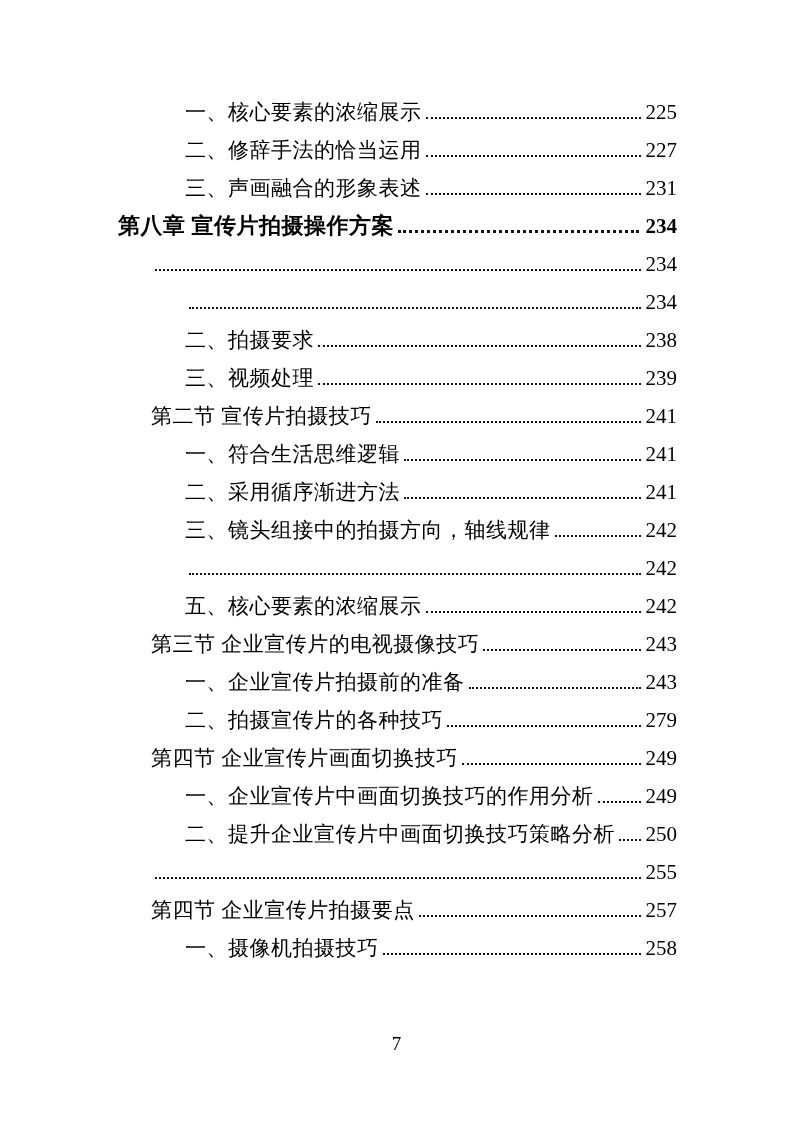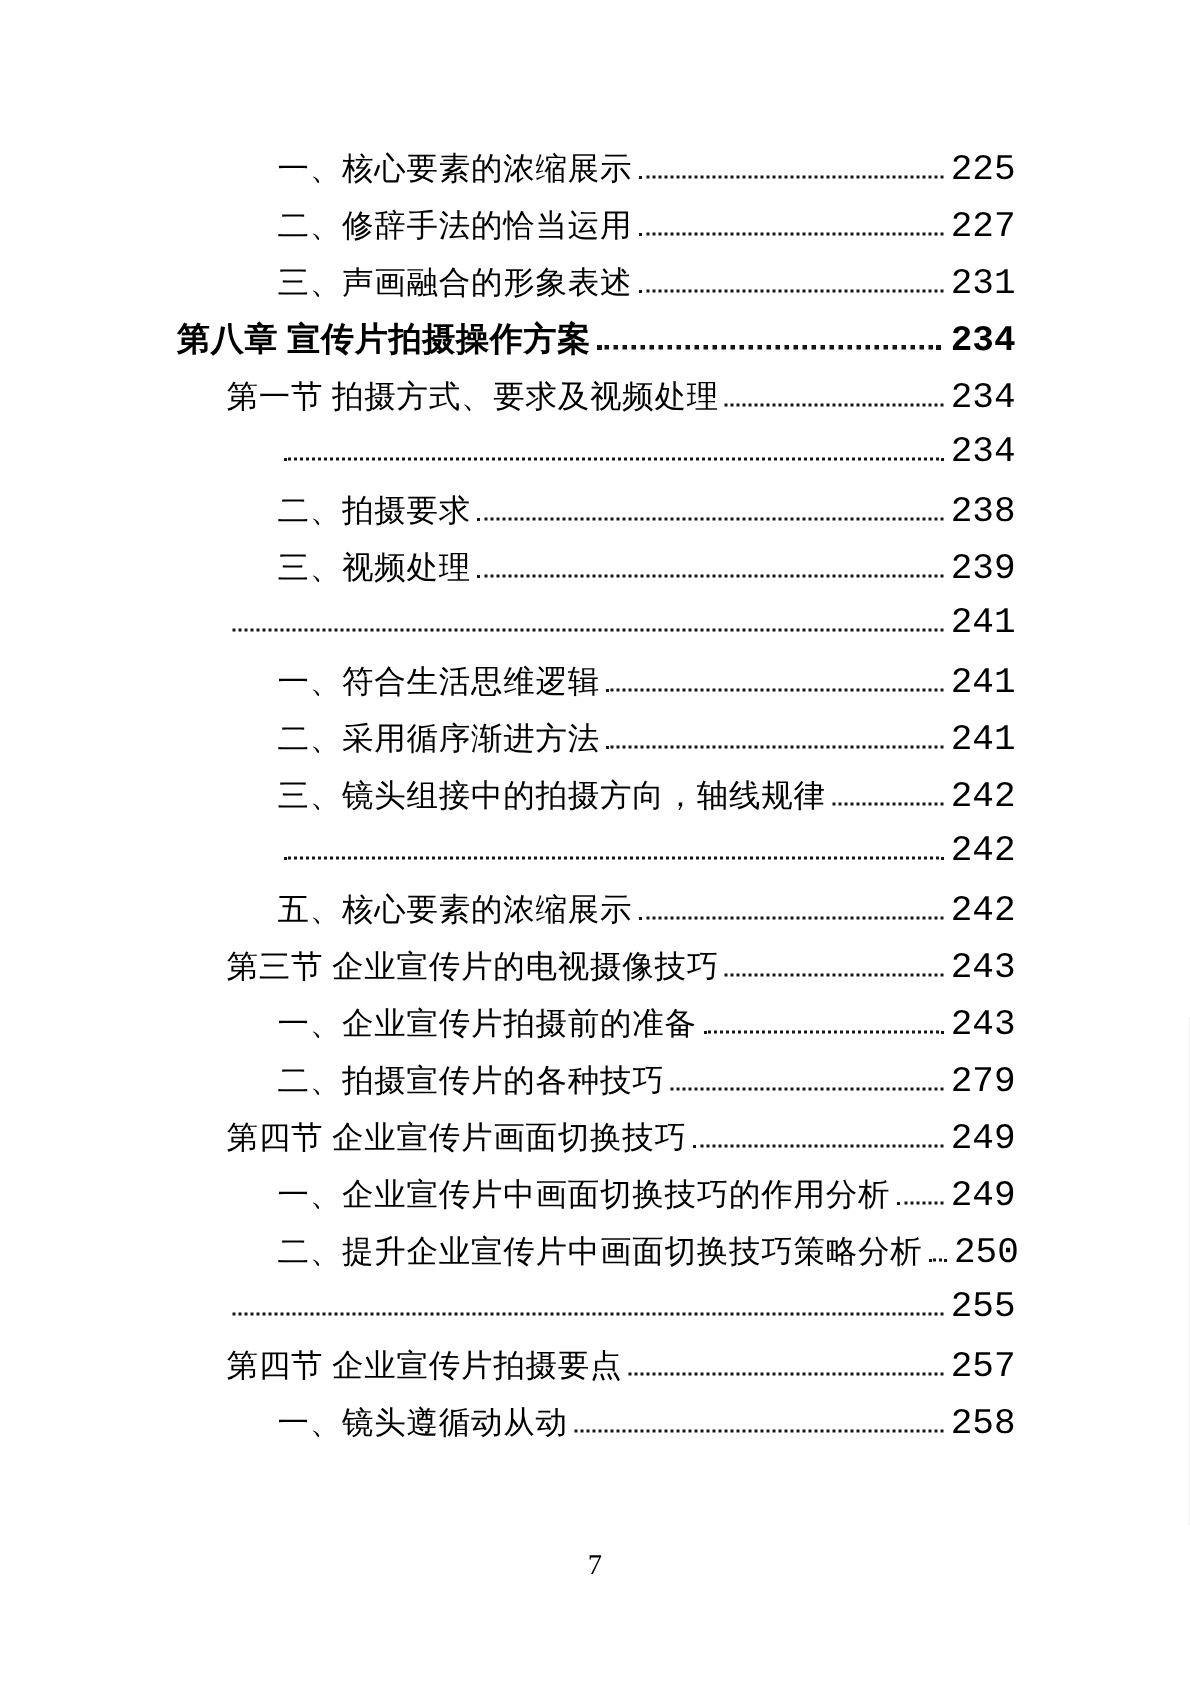--- a/index.html
+++ b/index.html
@@ -48,22 +48,22 @@
     min-width: 12px;
     border-bottom: 2px dotted #151515;
     margin: 0 5px 0 4px;
   }
   .level-chapter .leader {
     border-bottom-width: 3px;
     margin-right: 7px;
   }
   .toc-page {
     flex: 0 0 auto;
-    font-family: Liberation Mono, monospace;
-    font-size: 24px;
+    font-family: Liberation Serif, serif;
+    font-size: 21px;
   }
   .level-chapter .toc-page { font-weight: bold; }
 
   .footer {
     position: absolute;
     left: 0;
     right: 0;
     bottom: 66px;
     text-align: center;
     font-size: 19px;
@@ -89,39 +89,39 @@
     <span class="toc-text">三、声画融合的形象表述</span>
     <span class="leader"></span>
     <span class="toc-page">231</span>
   </div>
       <div class="toc-row level-chapter">
     <span class="toc-text">第八章 宣传片拍摄操作方案</span>
     <span class="leader"></span>
     <span class="toc-page">234</span>
   </div>
       <div class="toc-row level-section">
-    <span class="toc-text">第一节 拍摄方式、要求及视频处理</span>
     <span class="leader"></span>
     <span class="toc-page">234</span>
   </div>
       <div class="toc-row level-item">
     <span class="leader"></span>
     <span class="toc-page">234</span>
   </div>
       <div class="toc-row level-item">
     <span class="toc-text">二、拍摄要求</span>
     <span class="leader"></span>
     <span class="toc-page">238</span>
   </div>
       <div class="toc-row level-item">
     <span class="toc-text">三、视频处理</span>
     <span class="leader"></span>
     <span class="toc-page">239</span>
   </div>
       <div class="toc-row level-section">
+    <span class="toc-text">第二节 宣传片拍摄技巧</span>
     <span class="leader"></span>
     <span class="toc-page">241</span>
   </div>
       <div class="toc-row level-item">
     <span class="toc-text">一、符合生活思维逻辑</span>
     <span class="leader"></span>
     <span class="toc-page">241</span>
   </div>
       <div class="toc-row level-item">
     <span class="toc-text">二、采用循序渐进方法</span>
@@ -175,21 +175,21 @@
       <div class="toc-row level-section">
     <span class="leader"></span>
     <span class="toc-page">255</span>
   </div>
       <div class="toc-row level-section">
     <span class="toc-text">第四节 企业宣传片拍摄要点</span>
     <span class="leader"></span>
     <span class="toc-page">257</span>
   </div>
       <div class="toc-row level-item">
-    <span class="toc-text">一、镜头遵循动从动</span>
+    <span class="toc-text">一、摄像机拍摄技巧</span>
     <span class="leader"></span>
     <span class="toc-page">258</span>
   </div>
     </div>
   <div class="footer">
     <span>7</span>
   </div>
 </div>
 
 </body></html>

